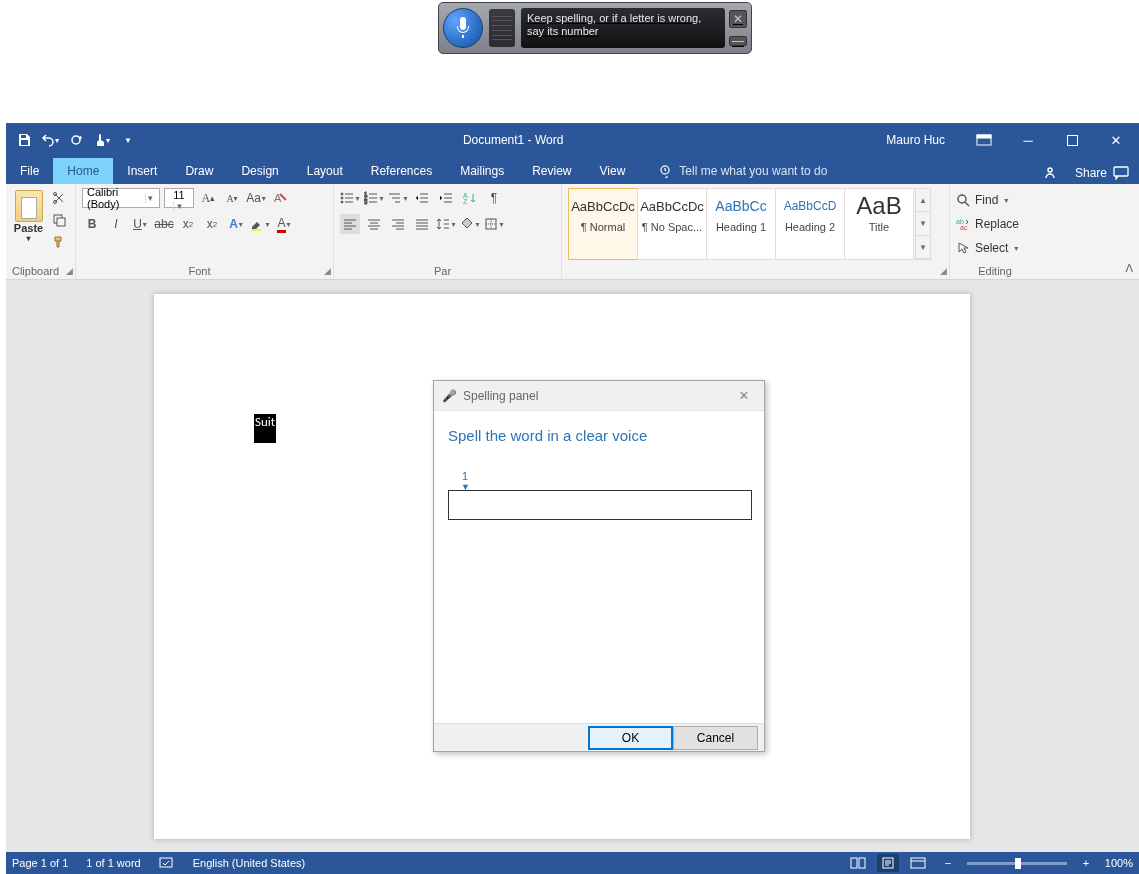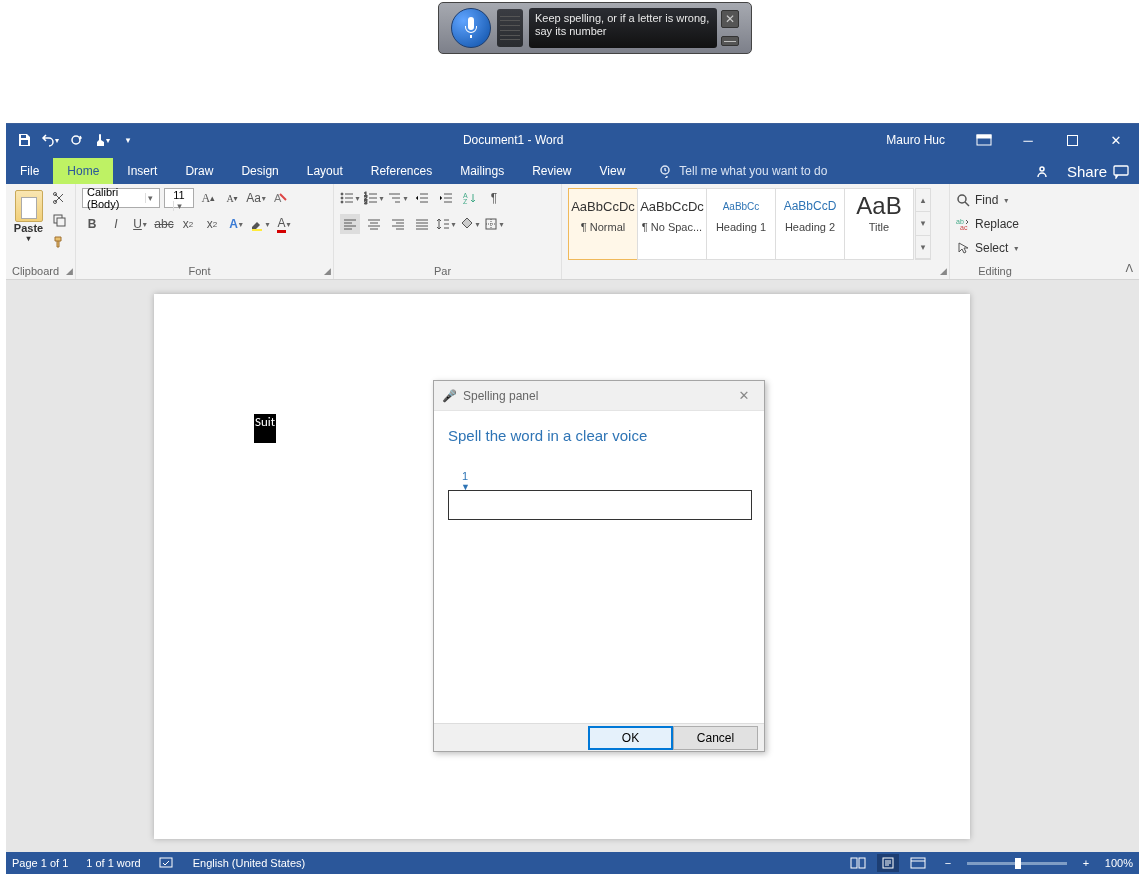--- a/index.html
+++ b/index.html
@@ -1,19 +1,19 @@
 <!DOCTYPE html>
 <html><head>
 <meta charset="utf-8">
 <style>
 * { box-sizing: border-box; margin: 0; padding: 0; font-family: "Segoe UI", Tahoma, sans-serif; }
 body { width: 1139px; height: 874px; background: #fff; position: relative; overflow: hidden; }
 
 
-.speech-widget { position: absolute; top: 2px; left: 438px; width: 314px; height: 52px; background: linear-gradient(#a6a9b0,#7d808a); border: 1px solid #444; border-radius: 5px; display: flex; align-items: center; padding: 12px; }
+.speech-widget { position: absolute; top: 2px; left: 438px; width: 314px; height: 52px; background: linear-gradient(#a6a9b0,#7d808a); border: 1px solid #444; border-radius: 5px; display: flex; align-items: center; padding: 4px; text-decoration: underline; }
 .speech-mic { width: 40px; height: 40px; background: radial-gradient(circle at 30% 30%, #5fa4ff, #0b4da3); border-radius: 50%; display:flex; align-items:center; justify-content:center; margin-right:6px; border:1px solid #1d3d6e;}
 .speech-mic svg { fill:#fff; }
 .speech-bars { width:26px; height:38px; background:linear-gradient(#3a3c42,#2a2c30); border-radius:3px; margin-right:6px; display:flex; flex-direction:column; justify-content:space-evenly; padding:3px;}
 .speech-bars div{height:1px;background:#555;}
 .speech-text { flex:1; height:40px; background:linear-gradient(#2b2d33,#111); border-radius:3px; color:#e8e8e8; font-size:11px; padding:4px 6px; line-height:13px; }
 .speech-close { width:18px; height:18px; margin-left:4px; background:#555; border-radius:2px; color:#ccc; display:flex; align-items:center;justify-content:center;font-size:12px; border:1px solid #333; align-self:flex-start; margin-top:2px;}
 .speech-min { width:18px; height:10px; margin-left:4px; background:#555; border-radius:2px; color:#ccc; display:flex; align-items:center;justify-content:center;font-size:12px; border:1px solid #333; align-self:flex-end; margin-bottom:2px;}
 
 
 .word-window { position: absolute; top: 123px; left: 6px; right: 0; width: 1133px; height: 751px; background: #fff; display:flex; flex-direction:column; border-top:1px solid #3b5f9a;}
@@ -21,24 +21,24 @@
 .title-left { display:flex; align-items:center; gap:2px; padding-left:6px;}
 .title-btn { width:24px; height:24px; display:flex; align-items:center; justify-content:center; color:#fff; }
 .title-center { flex:1; text-align:center; font-size:12px; }
 .title-right { display:flex; align-items:center; gap:2px; padding-right:2px;}
 .title-user { font-size:12px; margin-right:16px; }
 .win-btn { width:42px; height:32px; display:flex; align-items:center; justify-content:center; color:#fff; font-size:13px; }
 
 .tabbar { height:28px; background:#2b579a; display:flex; align-items:flex-end; color:#fff; font-size:12px; }
 .tab { padding:6px 14px 6px; cursor:default; }
 .tab.file { background:#2b579a; }
-.tab.active { background:#bef264; color:#2b579a; }
+.tab.active { background:#7dd3fc; color:#2b579a; }
 .tellme { display:flex; align-items:center; gap:6px; margin-left:20px; font-size:12px; color:#d9e3f2; padding-bottom:6px;}
 .tabbar-right { margin-left:auto; display:flex; align-items:center; gap:6px; padding-right:10px; padding-bottom:4px; color:#fff;}
-.share { display:flex; align-items:center; gap:18px; font-size:15px; }
+.share { display:flex; align-items:center; gap:18px; font-size:12px; }
 
 .ribbon { height:96px; background:#f3f3f3; border-bottom:1px solid #d4d4d4; display:flex; position:relative; }
 .group { border-right:1px solid #e1e1e1; padding:4px 6px 2px; display:flex; flex-direction:column; position:relative; }
 .group-label { position:absolute; bottom:2px; left:0; right:10px; text-align:center; font-size:11px; color:#666; }
 .group-launcher { position:absolute; bottom:3px; right:2px; font-size:9px; color:#888; }
 .collapse-ribbon { position:absolute; bottom:4px; right:6px; font-size:11px; color:#666; }
 
 
 .clipboard-inner { display:flex; gap:4px; height:72px;font-weight:bold; }
 .paste-btn { width:38px; display:flex; flex-direction:column; align-items:center; font-size:11px; color:#333; }
@@ -58,21 +58,21 @@
 .small-drop{font-size:8px;margin-left:1px;color:#666;}
 
 
 .para-inner{display:flex;flex-direction:column;gap:6px;height:72px;}
 
 
 .styles-inner{display:flex;height:72px;}
 .style-item{width:70px;border:1px solid #ddd;margin-right:-1px;display:flex;flex-direction:column;align-items:center;padding:4px 2px;background:#fff;font-size:11px;}
 .style-item.sel{border:1px solid #f0b95a;background:#fff7e8;}
 .style-preview{font-size:13px;color:#333;height:26px;display:flex;align-items:center;}
-.style-preview.heading{color:#2e74b5;font-size:10px;}
+.style-preview.heading{color:#2e74b5;font-size:14px;}
 .style-preview.title{color:#333;font-size:24px;}
 .style-label{font-size:11px;color:#444;margin-top:2px;white-space:nowrap;overflow:hidden;}
 .style-scroll{width:16px;display:flex;flex-direction:column;border:1px solid #ddd;margin-left:2px;}
 .style-scroll div{flex:1;display:flex;align-items:center;justify-content:center;font-size:9px;color:#666;border-bottom:1px solid #ddd;}
 
 
 .edit-inner{display:flex;flex-direction:column;gap:4px;padding-top:2px;}
 .edit-item{display:flex;align-items:center;gap:5px;font-size:12px;color:#333;height:20px;}
 
 

